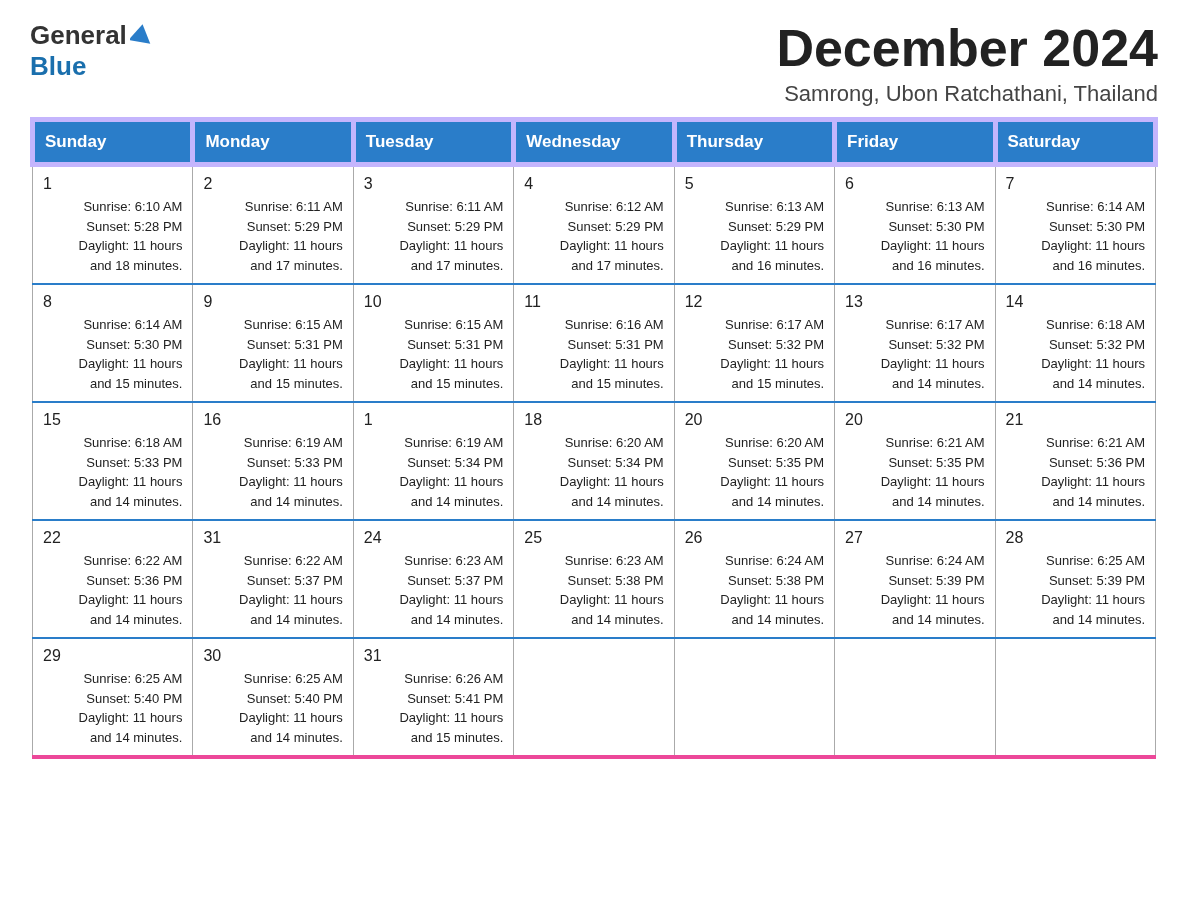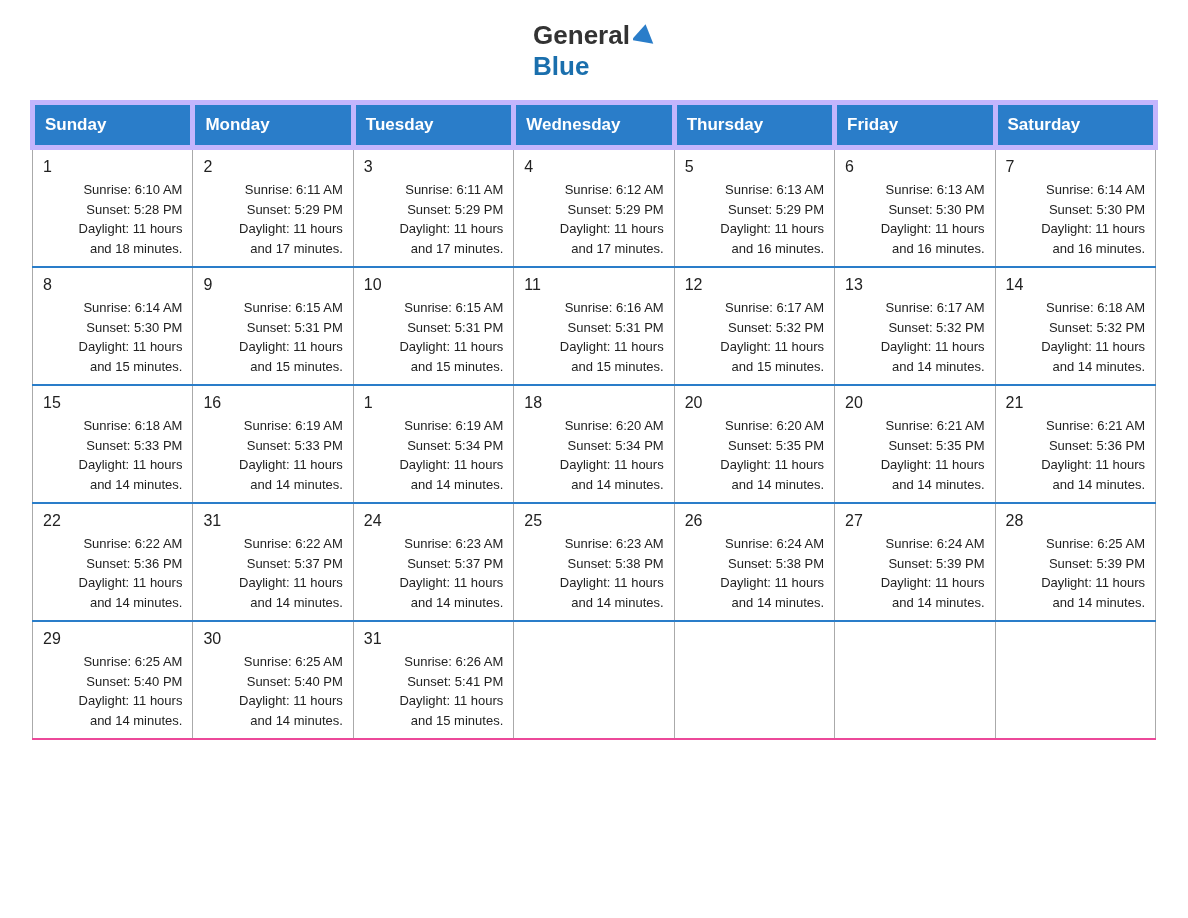--- a/index.html
+++ b/index.html
@@ -5,23 +5,23 @@
     * { margin: 0; padding: 0; box-sizing: border-box; }
     body {
       font-family: Arial, sans-serif;
       background: #fff;
       width: 1188px;
       min-height: 918px;
       padding: 20px 30px;
     }
     .header {
       display: flex;
-      justify-content: center;
+      justify-content: space-between;
       align-items: flex-start;
-      margin-bottom: 18px;
+      margin-bottom: 10px;
       gap: 36px;
     }
     .logo {
       display: flex;
       align-items: center;
     }
     .logo-general { color: #333; }
     .logo-blue { color: #1a6fad; }
     .title-block {
       text-align: right;
@@ -69,21 +69,21 @@
     .day-info {
       font-size: 13px;
       line-height: 1.5;
       color: #222;
       text-align: right;
     }
     tbody tr {
       border-bottom: 2px solid #2a7dc9;
     }
     tbody tr:last-child {
-      border-bottom: 2px solid #ec4899;
+      border-bottom: 4px solid #ec4899;
       border-radius: 10px;
     }
     .empty-cell {
       background: #fff;
     }
   </style>
 </head>
 <body>
 
 <div class="header">
@@ -95,20 +95,24 @@
           <svg width="22" height="22" viewBox="0 0 22 22">
             <polygon points="11,2 22,20 0,20" fill="#2a7dc9" transform="rotate(10, 11, 11)"></polygon>
           </svg>
         </div>
       </div>
       <div>
         <span class="logo-blue" style="font-size:26px; font-weight:bold; color:#1a6fad;">Blue</span>
       </div>
     </div>
   </div>
+  <div class="title-block">
+    <div class="month-title">December 2024</div>
+    <div class="location-title">Samrong, Ubon Ratchathani, Thailand</div>
+  </div>
 </div>
 
 <table>
   <thead>
     <tr id="weekday-header">
     <th>Sunday</th>
         <th>Monday</th>
         <th>Tuesday</th>
         <th>Wednesday</th>
         <th>Thursday</th>

